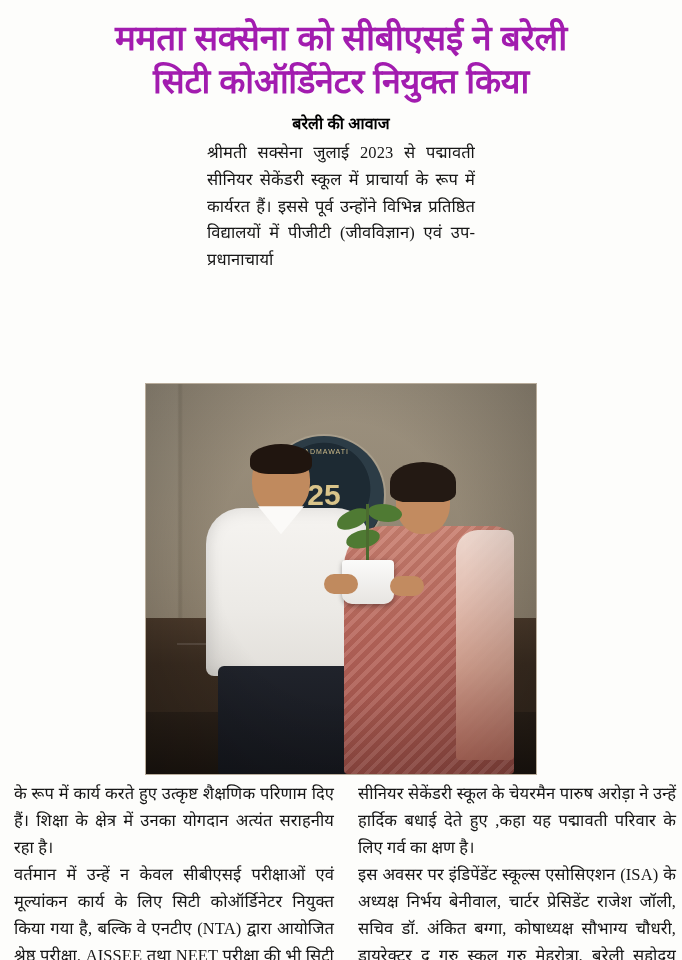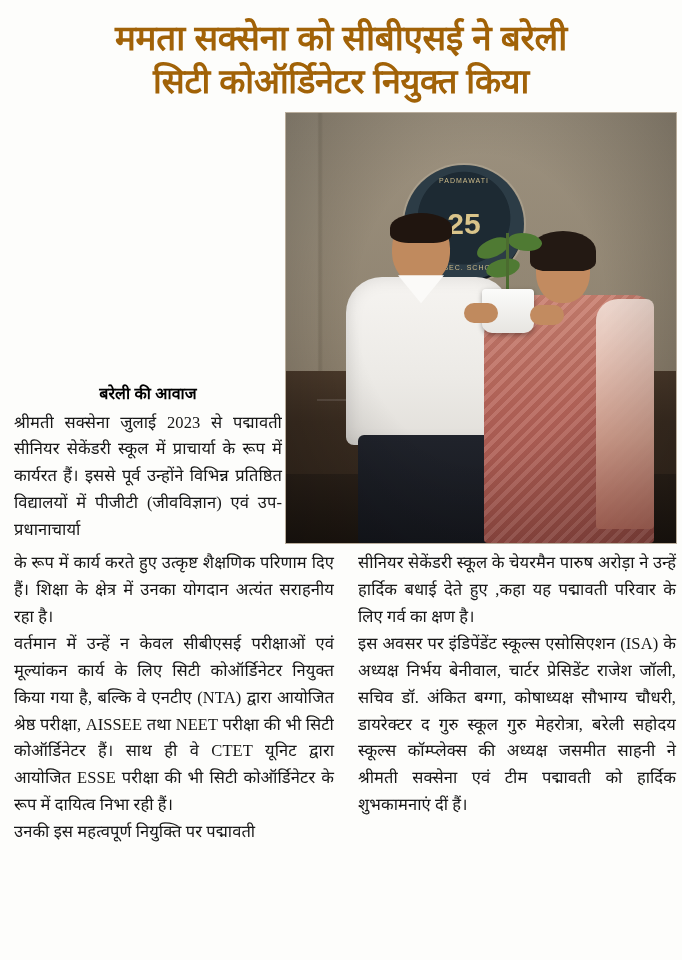--- a/index.html
+++ b/index.html
@@ -22,34 +22,34 @@
     padding: 10px 14px 6px 14px;
     background: #fdfdfb;
   }
   .headline {
     text-align: center;
     font-family: "Liberation Sans", sans-serif;
     font-weight: bold;
     font-size: 35px;
     line-height: 1.25;
     letter-spacing: -0.3px;
-    color: #a16207;
+    color: #a21caf;
     margin: 6px 4px 10px 4px;
   }
   .headline .line {
     display: block;
     white-space: nowrap;
   }
   .headline .line2 {
     font-size: 34px;
   }
   .topblock {
     display: flex;
-    flex-direction: row;
-    align-items: flex-end;
+    flex-direction: column;
+    align-items: center;
     gap: 3px;
   }
   .leftcol {
     width: 268px;
     flex: 0 0 268px;
   }
   .kicker {
     font-family: "Liberation Sans", sans-serif;
     font-weight: bold;
     font-size: 16px;

